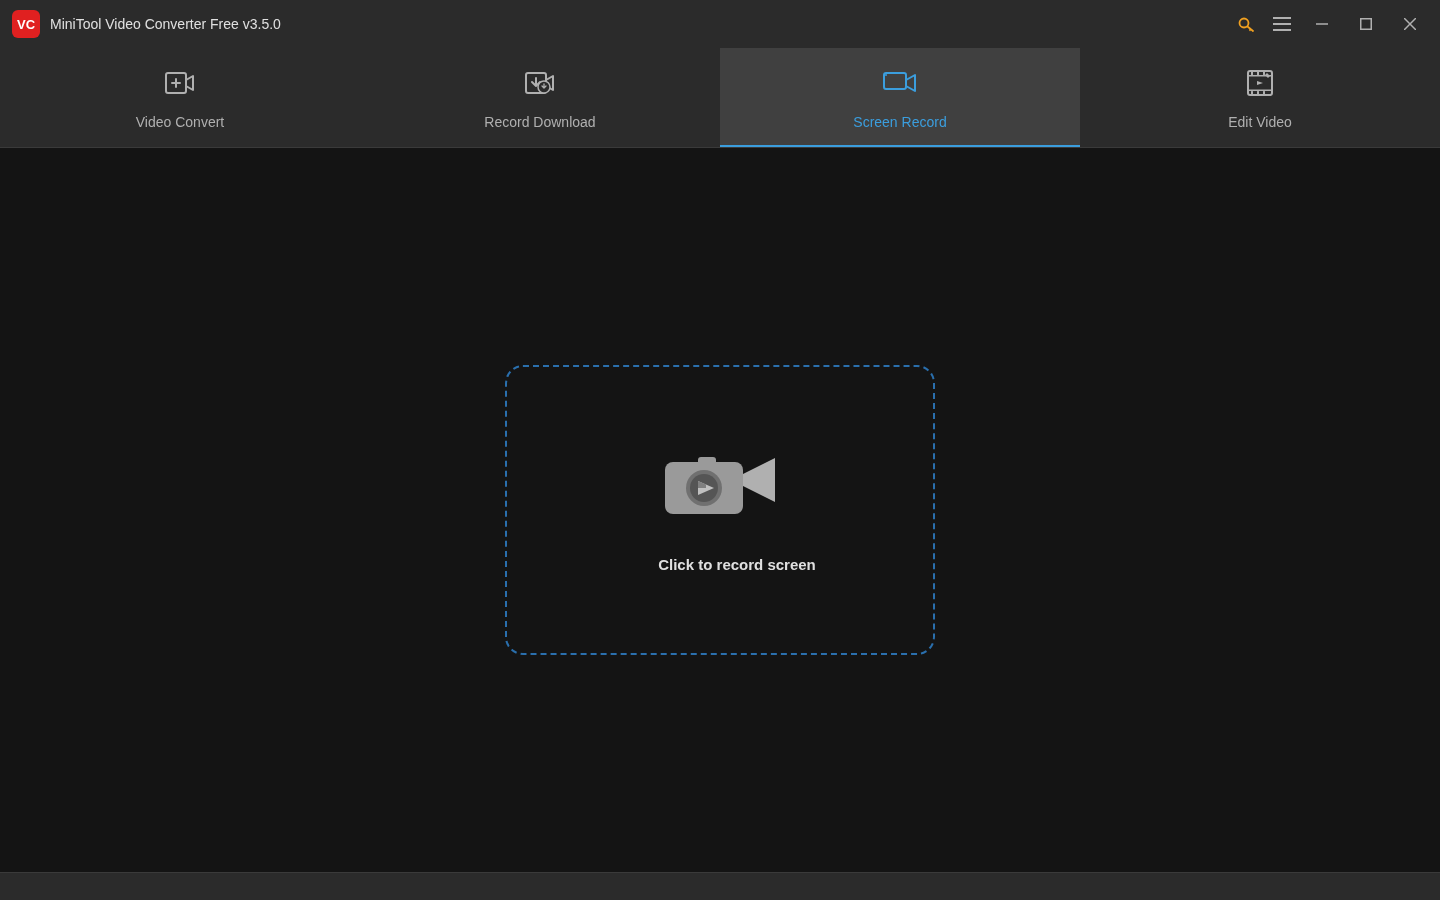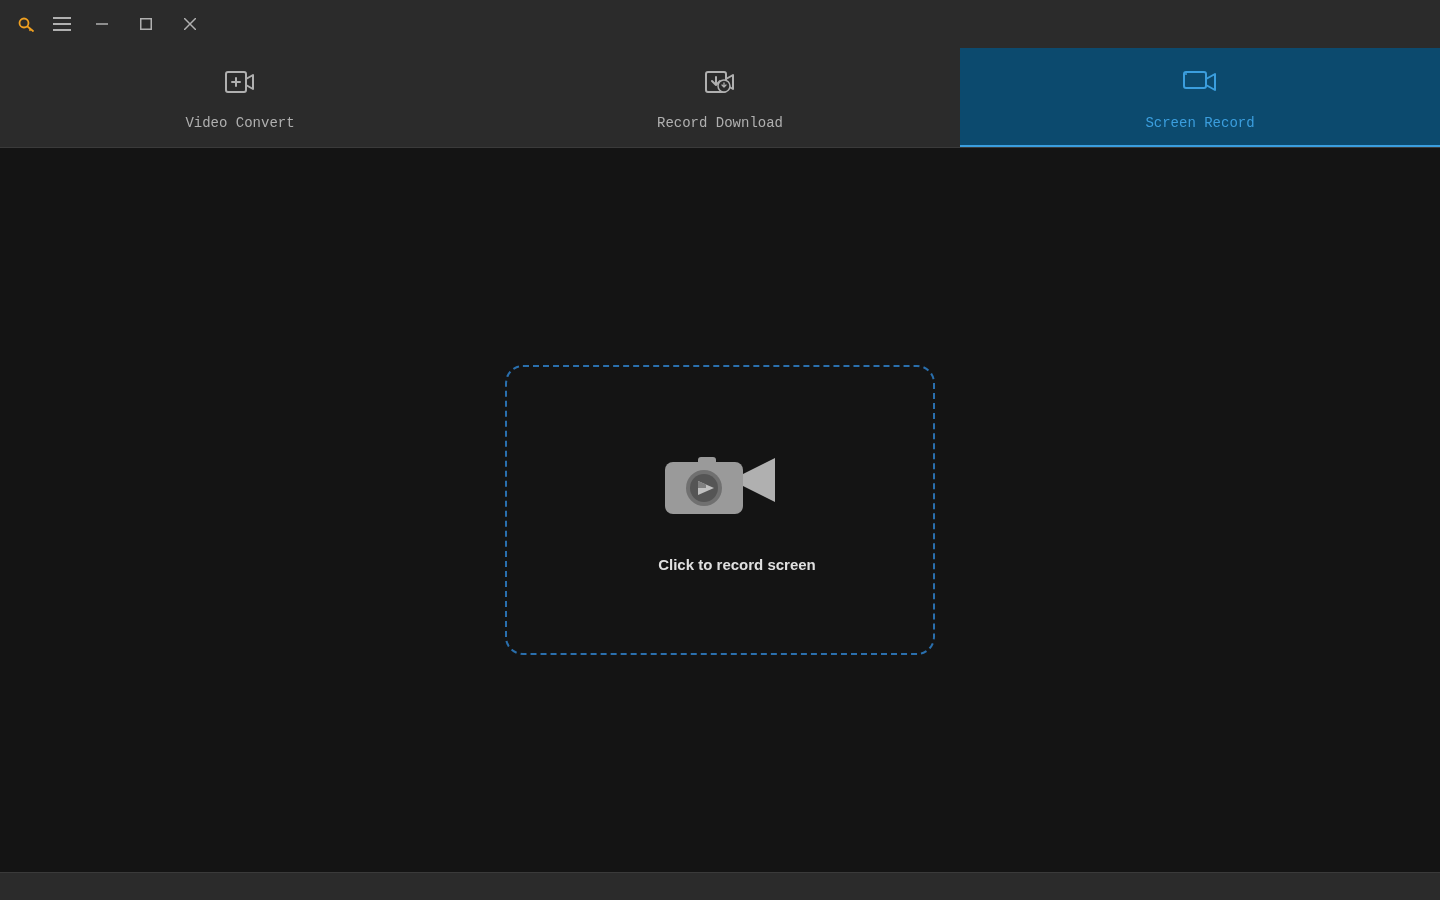--- a/index.html
+++ b/index.html
@@ -101,26 +101,25 @@
       display: flex;
       flex-direction: column;
       align-items: center;
       justify-content: center;
       gap: 10px;
       cursor: pointer;
       color: #b0b0b0;
       font-size: 15px;
       transition: background 0.15s;
       position: relative;
-      font-family: Liberation Mono, monospace;
     }
 
     .nav-tab.active {
       color: #3b9ede;
-      background: #0c4a6e;
+      background: #404040;
       text-align: center;
     }
 
     .nav-tab.active::after {
       content: '';
       position: absolute;
       bottom: 0;
       left: 0;
       right: 0;
       height: 2px;
@@ -176,20 +175,26 @@
       border-top: 1px solid #3a3a3a;
       display: flex;
       align-items: center;
       padding: 0 16px;
     }
   </style>
 </head>
 <body>
 
 <div class="title-bar">
+  <div class="title-bar-left">
+    <div class="app-logo">
+      <span>VC</span>
+    </div>
+    <span class="app-title">MiniTool Video Converter Free v3.5.0</span>
+  </div>
   <div class="title-bar-controls">
     <div class="title-bar-icon key-icon" title="Register">
       <svg width="18" height="18" viewBox="0 0 18 18" fill="none">
         <circle cx="7" cy="8" r="4.5" stroke="#f0a020" stroke-width="1.8"></circle>
         <line x1="10.5" y1="11.5" x2="16" y2="16" stroke="#f0a020" stroke-width="1.8" stroke-linecap="round"></line>
         <line x1="13" y1="13.5" x2="13" y2="15.5" stroke="#f0a020" stroke-width="1.5" stroke-linecap="round"></line>
       </svg>
     </div>
     <div class="title-bar-icon">
       <svg width="18" height="14" viewBox="0 0 18 14" fill="none">
@@ -247,20 +252,40 @@
     <div>
       <svg class="tab-icon-svg" viewBox="0 0 36 36" fill="none">
         <rect x="2" y="8" width="22" height="16" rx="2" stroke="#3b9ede" stroke-width="2" fill="none"></rect>
         <path d="M24 15l9-5v16l-9-5V15z" stroke="#3b9ede" stroke-width="2" fill="none" stroke-linejoin="round"></path>
         <circle cx="4" cy="10" r="1" fill="#3b9ede"></circle>
       </svg>
     </div>
     <span class="nav-tab-label">Screen Record</span>
   </div>
 
+  <div class="nav-tab">
+    <div>
+      <svg class="tab-icon-svg" viewBox="0 0 36 36" fill="none">
+
+        <rect x="6" y="6" width="24" height="24" rx="2" stroke="#b0b0b0" stroke-width="2" fill="none"></rect>
+        <rect x="6" y="10" width="24" height="1.5" fill="#b0b0b0"></rect>
+        <rect x="6" y="24.5" width="24" height="1.5" fill="#b0b0b0"></rect>
+        <rect x="9" y="6" width="2" height="4" rx="0.5" fill="#b0b0b0"></rect>
+        <rect x="15" y="6" width="2" height="4" rx="0.5" fill="#b0b0b0"></rect>
+        <rect x="21" y="6" width="2" height="4" rx="0.5" fill="#b0b0b0"></rect>
+        <rect x="9" y="26" width="2" height="4" rx="0.5" fill="#b0b0b0"></rect>
+        <rect x="15" y="26" width="2" height="4" rx="0.5" fill="#b0b0b0"></rect>
+        <rect x="21" y="26" width="2" height="4" rx="0.5" fill="#b0b0b0"></rect>
+        <path d="M15 16l6 2-6 2v-4z" fill="#b0b0b0"></path>
+
+        <path d="M25 8l3 3-2 2-3-3 2-2z" fill="#b0b0b0"></path>
+      </svg>
+    </div>
+    <span class="nav-tab-label">Edit Video</span>
+  </div>
 
 </div>
 
 <div class="main-content">
 
   <div class="record-box">
 
     <div>
       <svg width="120" height="80" viewBox="0 0 120 80" fill="none">
 

